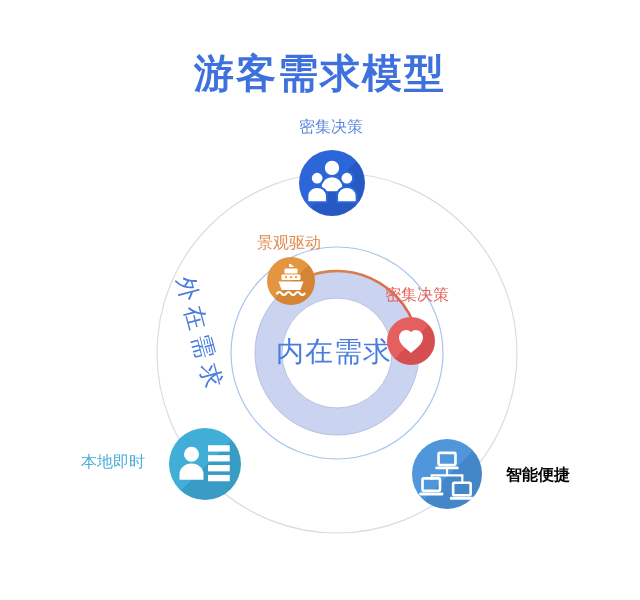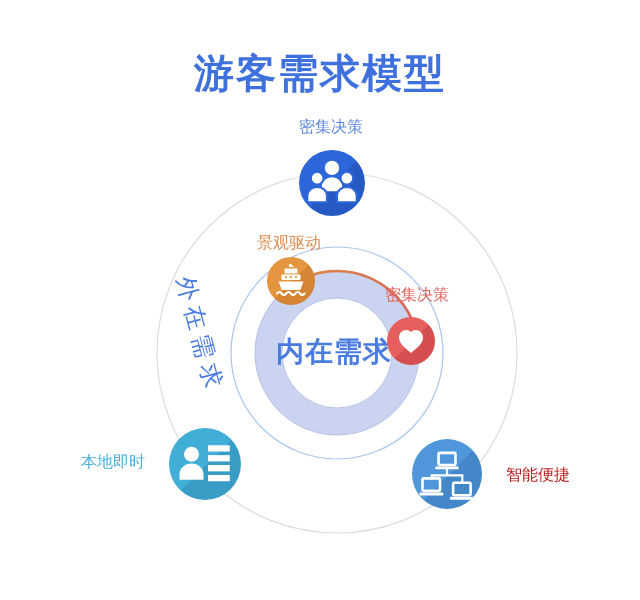--- a/index.html
+++ b/index.html
@@ -18,25 +18,25 @@
   .rings{position:absolute;left:0;top:0;width:640px;height:600px;}
 
   .node-label{
     position:absolute;font-size:16px;white-space:nowrap;
     transform:translate(-50%,-50%);
   }
   .lbl-dense   {left:331px;top:127px;color:#6089de;}
   .lbl-scenery {left:289px;top:243px;color:#de8a4d;text-align:right;}
   .lbl-interest{left:417px;top:295px;color:#e2635b;}
   .lbl-local   {left:113px;top:462px;color:#4aaed6;}
-  .lbl-smart   {left:538px;top:475px;color:#b91c1c;}
+  .lbl-smart   {left:538px;top:475px;color:#000000;font-weight:bold;}
 
   .center-label{
     position:absolute;left:334px;top:352px;transform:translate(-50%,-50%);
-    font-size:28px;color:#4a7ce0;letter-spacing:1px;white-space:nowrap;font-weight:bold;
+    font-size:28px;color:#4a7ce0;letter-spacing:1px;white-space:nowrap;
   }
   .outer-label{
     position:absolute;left:200px;top:335px;
     transform:translate(-50%,-50%) rotate(75deg);
     font-size:24px;color:#4a7ce0;letter-spacing:6px;white-space:nowrap;
   }
 
   .icon{
     position:absolute;border-radius:50%;overflow:hidden;
     transform:translate(-50%,-50%);

